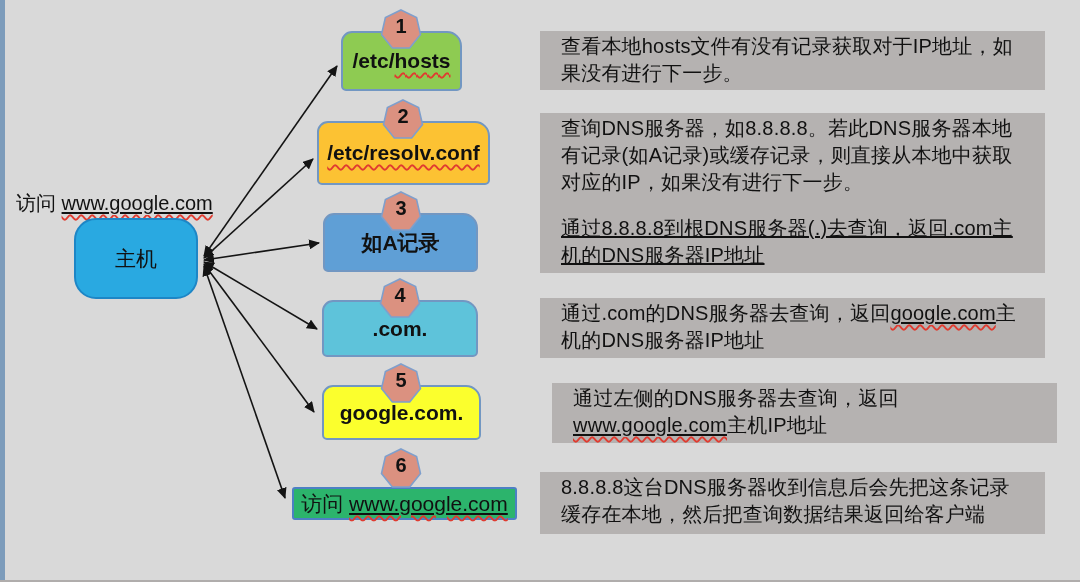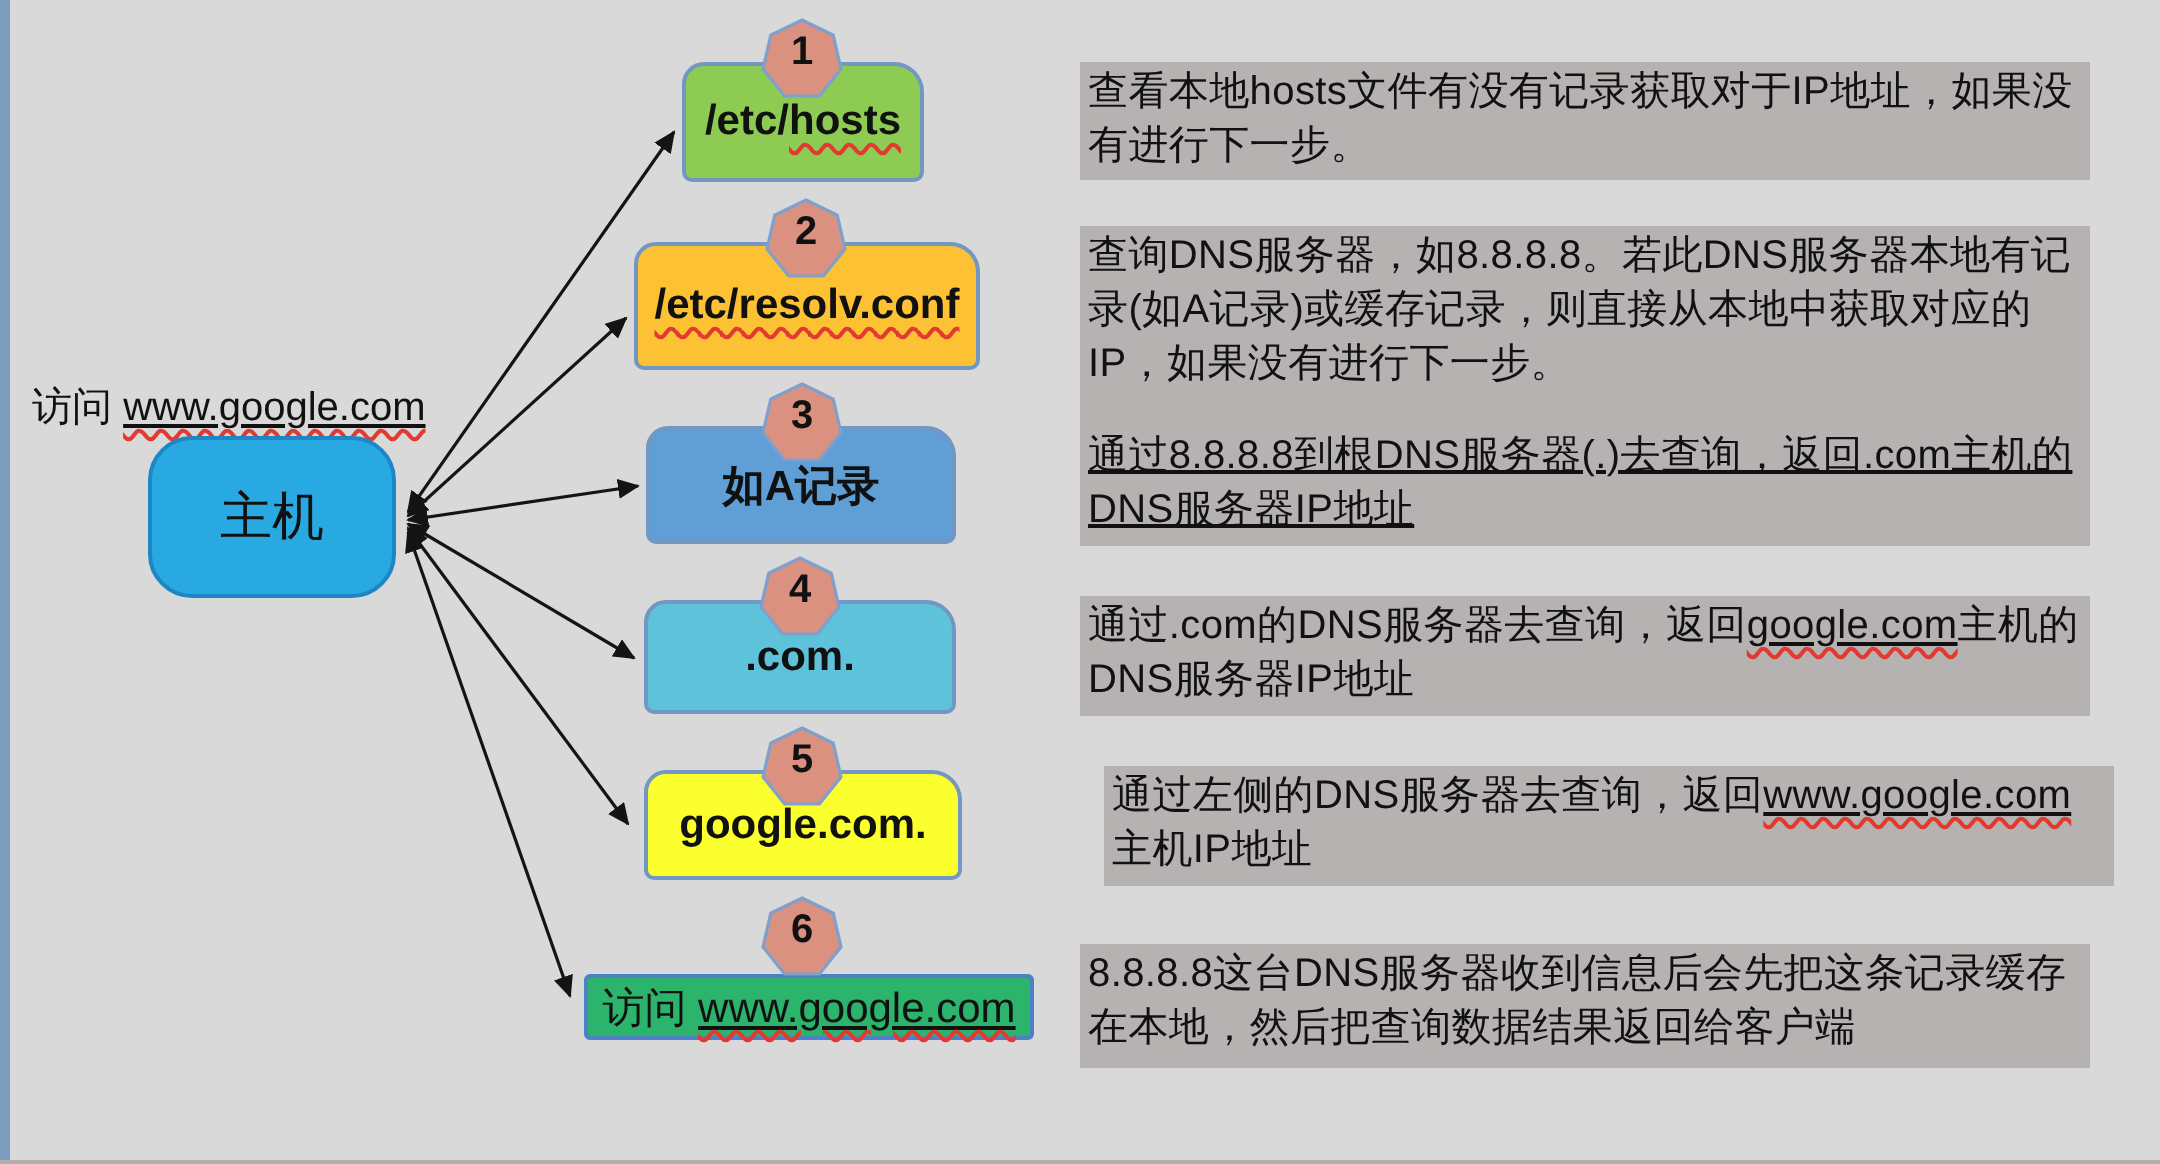--- a/index.html
+++ b/index.html
@@ -14,41 +14,41 @@
   .edge-strip{position:absolute;left:0;top:0;width:5px;height:582px;}
   .arrows{position:absolute;left:0;top:0;z-index:1;pointer-events:none;}
 
   .source-label{
     position:absolute;left:16px;top:190px;font-size:20px;white-space:nowrap;z-index:2;
   }
   .host-box{
     position:absolute;left:74px;top:218px;width:124px;height:81px;
     border:2px solid #1d86c6;border-radius:22px;
     display:flex;align-items:center;justify-content:center;
-    font-size:26px;z-index:2;box-sizing:border-box;
+    font-size:21px;z-index:2;box-sizing:border-box;
   }
 
   .step-box{
     position:absolute;z-index:2;box-sizing:border-box;
     border:2px solid #7297c2;border-radius:11px 15px 5px 5px;
     display:flex;align-items:center;justify-content:center;
     font-size:21px;font-weight:700;white-space:nowrap;
   }
   .step-box.flat{border-radius:3px;border-color:#4d80c4;font-weight:400;}
 
   .badge{position:absolute;width:42px;height:40px;z-index:3;}
   .badge svg{position:absolute;left:0;top:0;}
   .badge .num{
     position:absolute;left:0;top:6px;width:100%;text-align:center;
     font-size:20px;font-weight:700;
   }
 
   .desc{
     position:absolute;left:540px;width:505px;z-index:2;box-sizing:border-box;
-    background:#b5b2b1;padding:2px 4px;
+    background:#b5b2b1;padding:2px 21px;
     font-size:20px;line-height:27px;letter-spacing:0.2px;
   }
 
   .sq{
     text-decoration-line:underline;text-decoration-style:wavy;
     text-decoration-color:#e03b30;text-decoration-thickness:1.5px;
     text-underline-offset:4px;
   }
   .ul{
     text-decoration-line:underline;text-decoration-style:solid;

